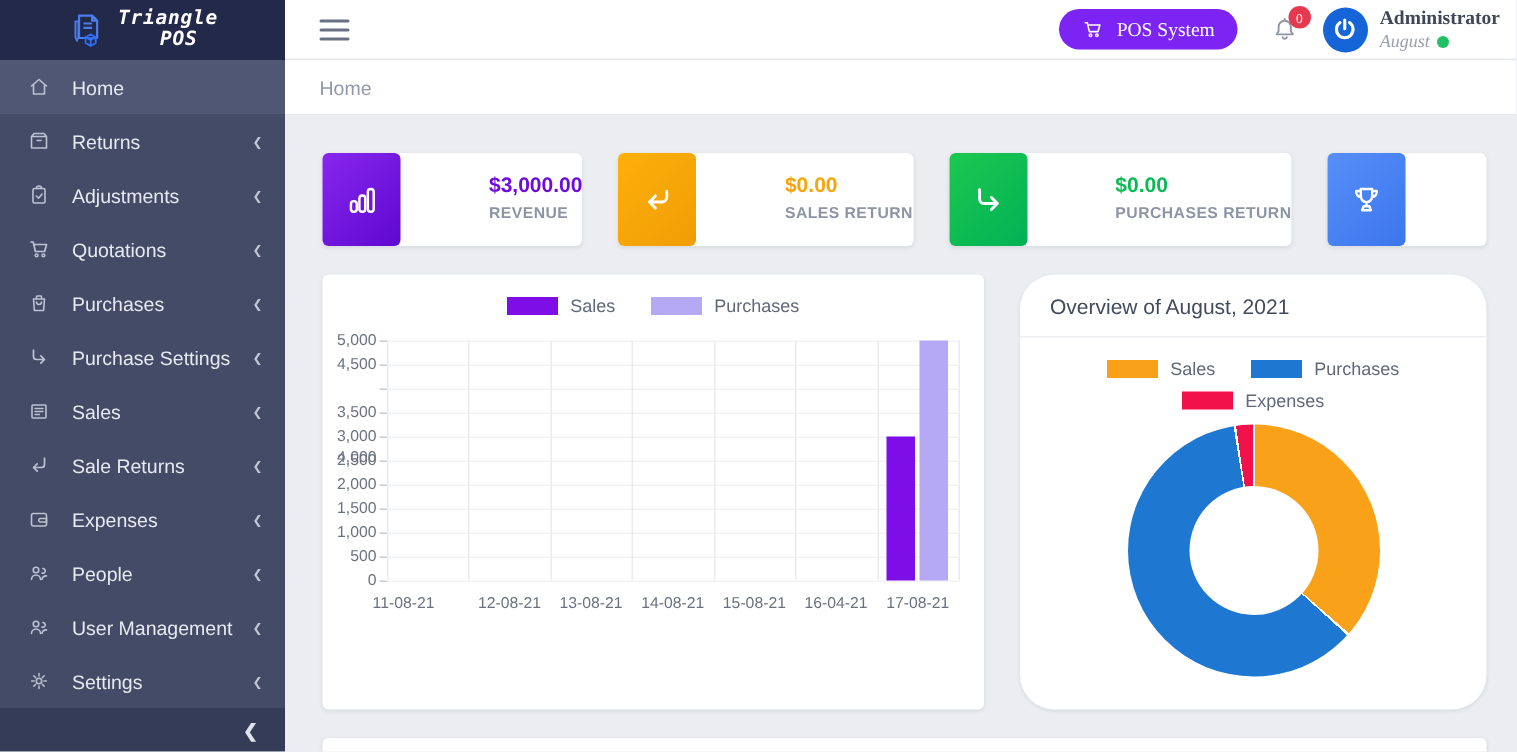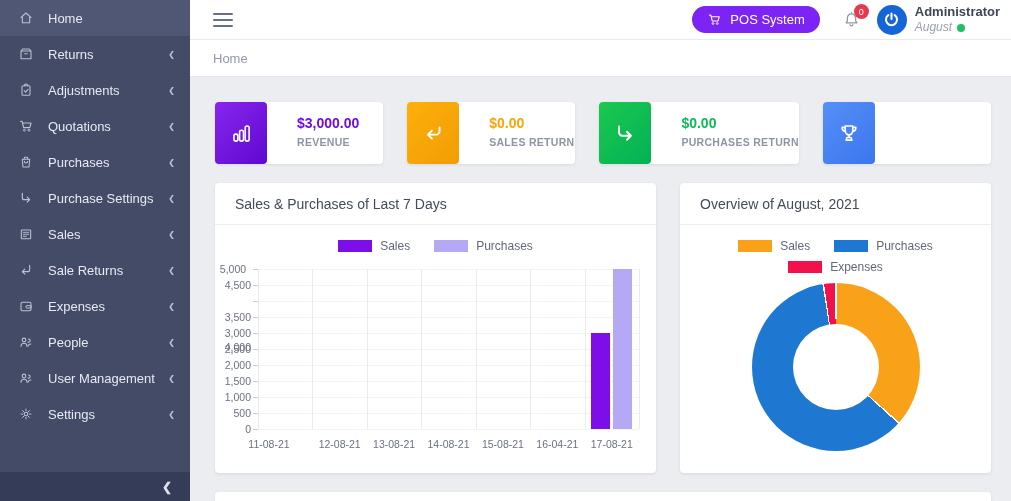--- a/index.html
+++ b/index.html
@@ -18,21 +18,21 @@
   .nav-item.active { background:#4f5774; }
   .nav-icon { width:16px; height:16px; margin-right:14px; color:#bcc2d2; flex:none; }
   .nav-chev { margin-left:auto; color:#c3c8d5; font-size:8px; }
   .sb-collapse { position:absolute; left:0; right:0; bottom:0; height:29px; background:#353c58;
                  display:flex; align-items:center; justify-content:flex-end; padding-right:18px;
                  color:#dfe2ec; font-size:12px; font-weight:bold; cursor:pointer; }
 
   
   .main { position:absolute; left:190px; top:0; right:0; bottom:0; }
   .topbar { height:40px; background:#fff; border-bottom:1px solid #e8eaef;
-            display:flex; align-items:center; padding:0 11px 0 23px; }
+            display:flex; align-items:center; padding:0 11px 0 23px;font-family:Liberation Serif, serif; }
   .hamburger { width:20px; height:14px; display:flex; flex-direction:column; justify-content:space-between; cursor:pointer; }
   .hamburger span { height:2px; background:#697084; border-radius:1px; }
   .tb-spacer { flex:1; }
   .pos-btn { height:27px; border:none; border-radius:16px; background:#7b24f3; color:#fff;
              font-size:13px; font-family:inherit; display:flex; align-items:center; gap:8px;
              padding:0 15px; cursor:pointer; }
   .pos-btn svg { width:15px; height:15px; }
   .bell-wrap { position:relative; margin-left:22px; cursor:pointer; }
   .bell-wrap svg { width:19px; height:19px; color:#8f96a6; display:block; }
   .bell-badge { position:absolute; top:-6px; right:-8px; min-width:15px; height:15px; border-radius:8px;
@@ -50,30 +50,30 @@
                 display:flex; align-items:center; padding-left:23px; font-size:13px; color:#9298ab; }
 
   .content { padding:25px 20px 0 25px; }
 
   
   .stats { display:grid; grid-template-columns:repeat(4,1fr); gap:24px; }
   .stat-card { height:62px; background:#fff; border-radius:4px; display:flex;
                box-shadow:0 1px 3px rgba(25,30,60,.09); }
   .stat-icon { width:52px; border-radius:4px; display:flex; align-items:center; justify-content:center; flex:none; }
   .stat-icon svg { width:26px; height:26px; color:#fff; }
-  .stat-body { padding:13px 0 0 30px; overflow:hidden; }
+  .stat-body { padding:13px 0 0 30px; overflow:hidden;margin-left:29px; }
   .stat-value { font-size:14px; font-weight:bold; }
   .stat-label { font-size:10.5px; font-weight:bold; color:#8d95a5; margin-top:5px; letter-spacing:.3px; white-space:nowrap; }
 
   
   .charts { display:flex; gap:24px; margin-top:19px; }
   .chart-card { background:#fff; border-radius:4px; box-shadow:0 1px 3px rgba(25,30,60,.09); height:290px; }
   .card-title { padding:13px 20px 12px; font-size:14px; color:#424a5c; border-bottom:1px solid #eceef1; }
   .bar-card { width:441px; flex:none; }
-  .donut-card { flex:1; }
+  .donut-card { flex:1;border-radius:23px; }
 
   .legend { display:flex; justify-content:center; align-items:center; flex-wrap:wrap;
             column-gap:24px; row-gap:7px; margin-top:14px; }
   .legend-item { display:flex; align-items:center; gap:8px; font-size:12px; color:#61687a; cursor:pointer; }
   .legend-swatch { width:34px; height:12px; display:inline-block; }
 
   .bar-plot-wrap { position:relative; height:210px; margin-top:8px; }
   .bp-plot { position:absolute; left:43px; top:8px; width:381px; height:160px; }
   .gl-h { position:absolute; left:0; width:100%; height:1px; background:#f2f3f6; }
   .gl-v { position:absolute; top:0; height:100%; width:1px; background:#e9ebef; }
@@ -157,20 +157,26 @@
       </symbol>
     <symbol id="sym-logo" viewBox="0 0 28 28">
         <path d="M8 3.5h9l3.5 3.5v12H8z M17 3.5V7h3.5 M11 9h6 M11 12h6" fill="none" stroke="#4a7df0" stroke-width="1.5" stroke-linejoin="round"></path>
         <path d="M5.5 7.5h2v11l-1 2.5-1-2.5z" fill="none" stroke="#4a7df0" stroke-width="1.3" stroke-linejoin="round"></path>
         <path d="M12.5 18.5l3.5-2 3.5 2v4l-3.5 2-3.5-2z M12.5 18.5l3.5 2 3.5-2 M16 20.5V24.5" fill="#232949" stroke="#2f6df5" stroke-width="1.3" stroke-linejoin="round"></path>
       </symbol>
   </defs>
 </svg>
 
 <aside class="sidebar">
+  <div class="sb-header">
+    <svg width="27" height="27">
+        <use href="#sym-logo"></use>
+      </svg>
+    <div class="logo-text"><span>Triangle</span><span class="l2">POS</span></div>
+  </div>
   <nav class="nav" id="sidebar-nav">
       <div class="nav-item active">
         <svg class="nav-icon">
           <use href="#sym-home" xlink:href="#sym-home"></use>
         </svg>
         <span>Home</span>
       </div>
       <div class="nav-item">
         <svg class="nav-icon">
           <use href="#sym-package" xlink:href="#sym-package"></use>
@@ -334,21 +340,20 @@
             <svg>
               <use href="#sym-trophy" xlink:href="#sym-trophy"></use>
             </svg>
           </div>
         </div>
       </div>
 
     <div class="charts">
 
       <section class="chart-card bar-card">
-        <div class="card-title">Sales &amp; Purchases of Last 7 Days</div>
         <div class="legend" id="bar-legend">
             <span class="legend-item">
               <span class="legend-swatch" style="background: rgb(126, 14, 232);"></span>
               <span>Sales</span>
             </span>
             <span class="legend-item">
               <span class="legend-swatch" style="background: rgb(181, 169, 246);"></span>
               <span>Purchases</span>
             </span>
           </div>
@@ -390,21 +395,21 @@
               <div class="ytick-label" style="left: 0px; top: 82px;">2,500</div>
               <div class="ytick-mark" style="left: 38px; top: 88px;"></div>
               <div class="ytick-label" style="left: 0px; top: 66px;">3,000</div>
               <div class="ytick-mark" style="left: 38px; top: 72px;"></div>
               <div class="ytick-label" style="left: 0px; top: 50px;">3,500</div>
               <div class="ytick-mark" style="left: 38px; top: 56px;"></div>
               <div class="ytick-label" style="left: 0px; top: 44px; margin-top: 36px;">4,000</div>
               <div class="ytick-mark" style="left: 38px; top: 40px;"></div>
               <div class="ytick-label" style="left: 0px; top: 18px;">4,500</div>
               <div class="ytick-mark" style="left: 38px; top: 24px;"></div>
-              <div class="ytick-label" style="left: 0px; top: 2px; text-align: center;">5,000</div>
+              <div class="ytick-label" style="left: 0px; top: 2px;">5,000</div>
               <div class="ytick-mark" style="left: 38px; top: 8px;"></div>
               <div class="xtick-label" style="left: 24px; top: 177px;">11-08-21</div>
               <div class="xtick-label" style="left: 94.6429px; top: 177px;">12-08-21</div>
               <div class="xtick-label" style="left: 149.071px; top: 177px;">13-08-21</div>
               <div class="xtick-label" style="left: 203.5px; top: 177px;">14-08-21</div>
               <div class="xtick-label" style="left: 257.929px; top: 177px;">15-08-21</div>
               <div class="xtick-label" style="left: 312.357px; top: 177px;">16-04-21</div>
               <div class="xtick-label" style="left: 366.786px; top: 177px;">17-08-21</div>
             </div>
         </div>

